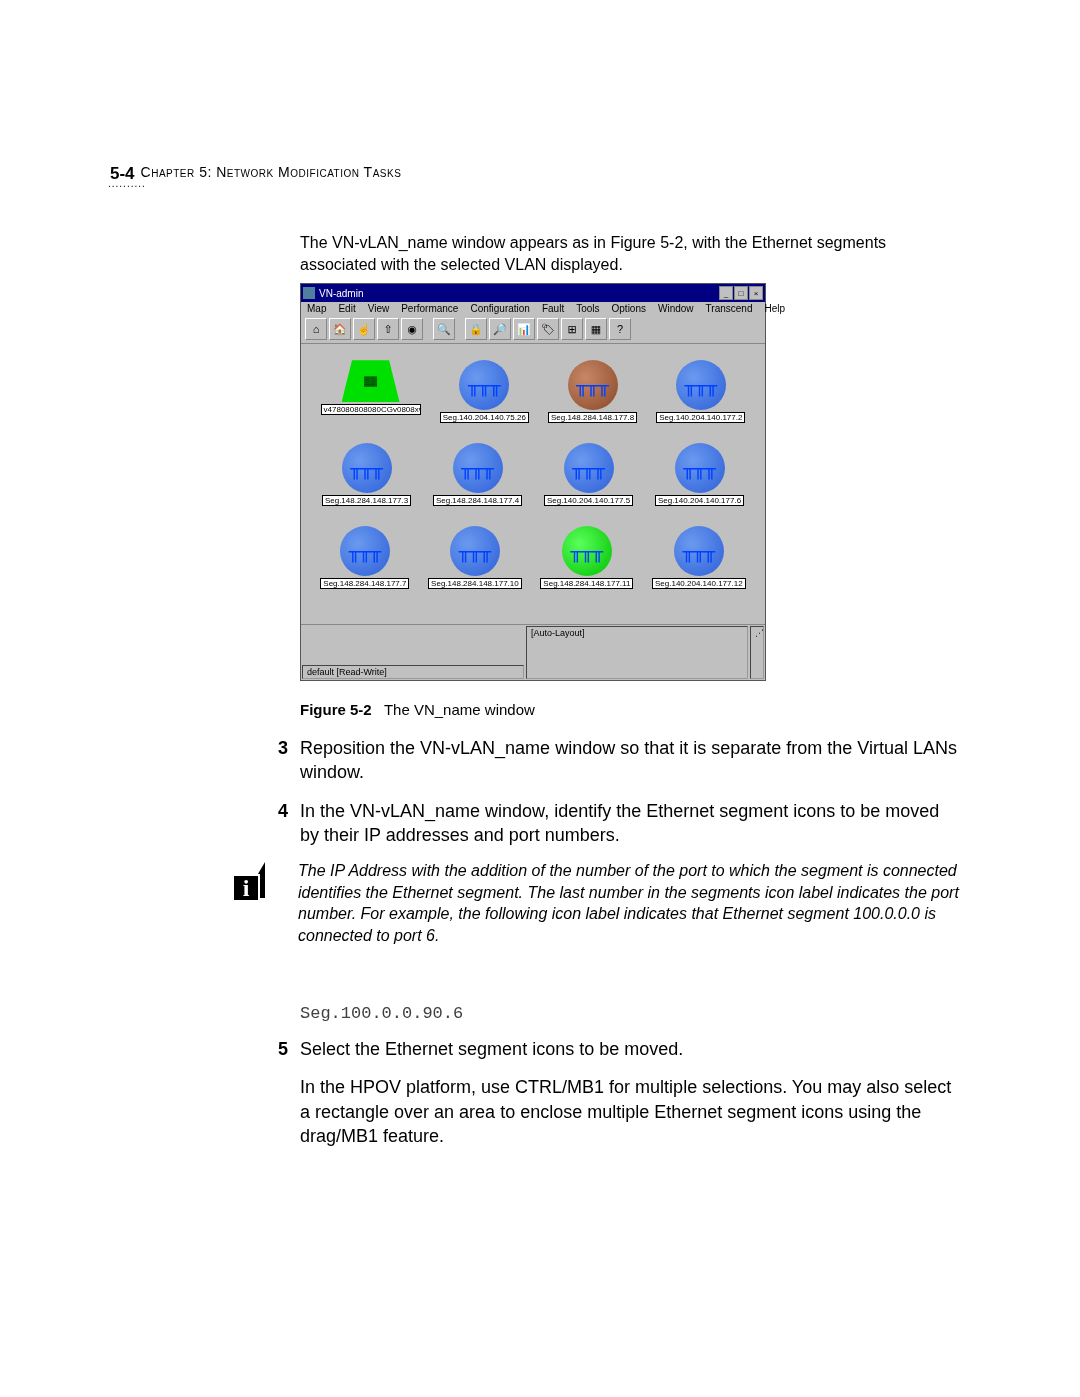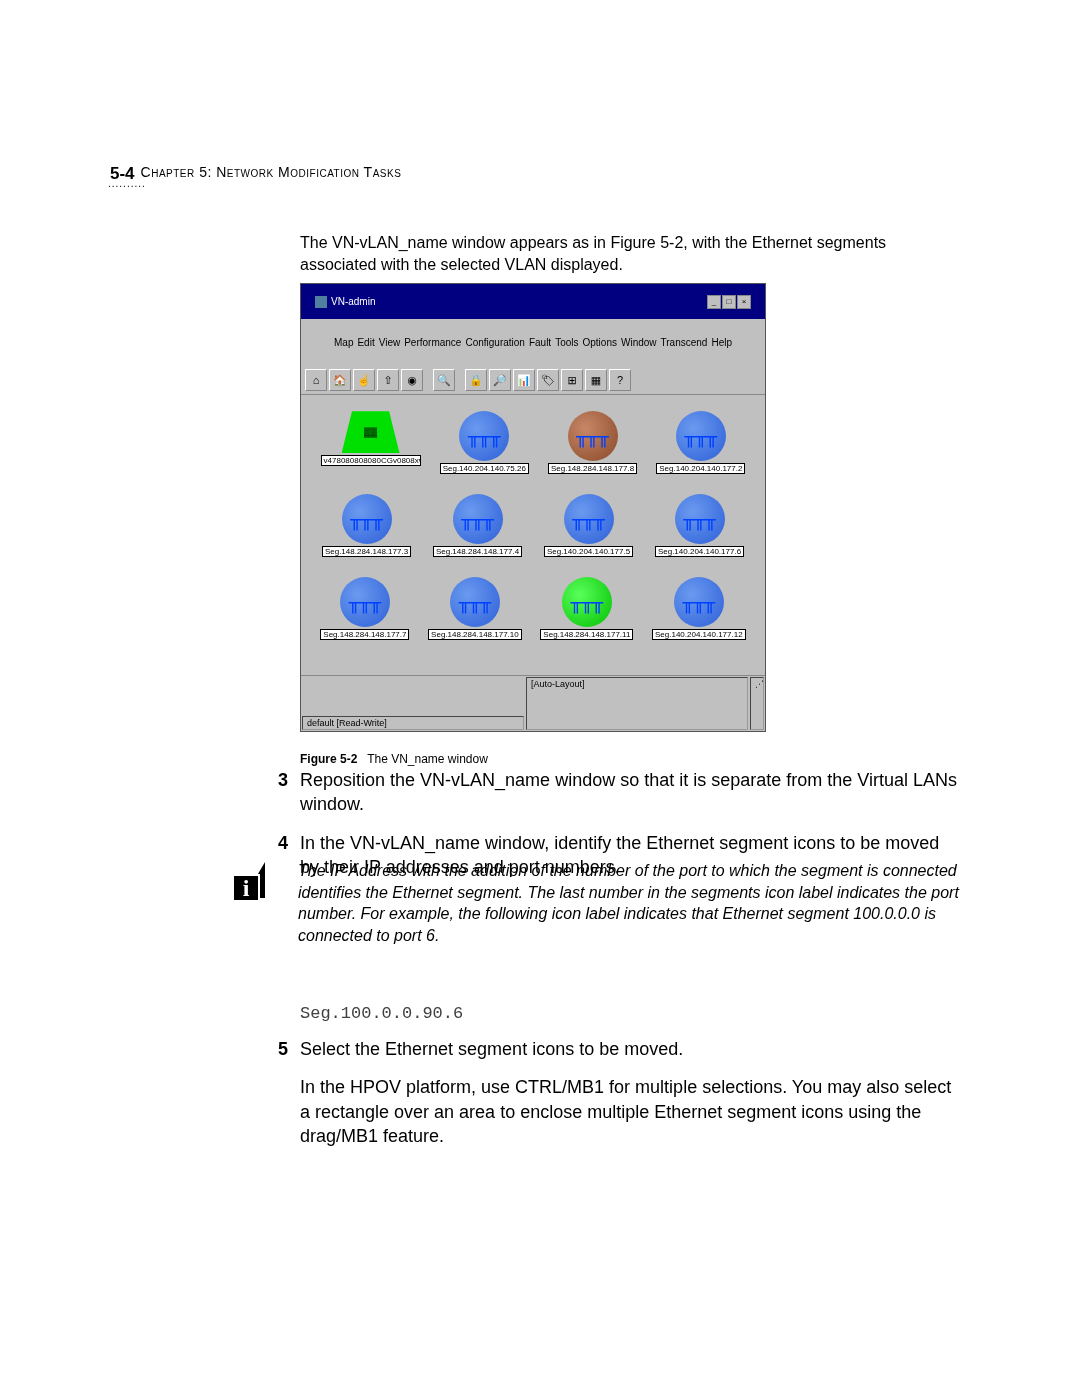--- a/index.html
+++ b/index.html
@@ -51,39 +51,38 @@
       width: 466px;
       margin-top: 8px;
       margin-bottom: 12px;
       border: 1px solid #555;
       background: #b8b8b8;
       font-family: Tahoma, Arial, sans-serif;
     }
     .titlebar {
       background: #000080;
       color: #fff;
-      height: 35px;
+      height: 18px;
       display: flex;
       align-items: center;
       justify-content: space-between;
-      padding: 0 14px;
+      padding: 0 2px;
       font-size: 10px;
     }
     .titlebar-left { display: flex; align-items: center; gap: 4px; }
     .win-icon { width: 12px; height: 12px; background: #5080a0; display: inline-block; }
     .win-controls { display: flex; gap: 1px; }
     .win-btn { width: 14px; height: 14px; background: #c0c0c0; border: 1px solid #888; font-size: 8px; display: flex; align-items: center; justify-content: center; color: #000; }
     .menubar {
       background: #c0c0c0;
       display: flex;
-      gap: 4px;
-      padding: 18px 6px;
+      gap: 12px;
+      padding: 1px 6px;
       font-size: 10px;
       color: #000;
-      justify-content: center;
     }
     .menubar span { white-space: nowrap; }
     .toolbar {
       background: #c0c0c0;
       padding: 3px 4px;
       display: flex;
       gap: 2px;
       border-bottom: 1px solid #888;
     }
     .tool-btn {
@@ -162,22 +161,22 @@
     }
     .status-cell {
       border: 1px inset #999;
       padding: 1px 4px;
       margin: 1px;
     }
     .status-left { flex: 1; margin-top: 40px; }
     .status-mid { flex: 1; }
     .status-right { width: 14px; text-align: right; }
     .figure-caption {
-      font-size: 12px;
-      margin: 20px 0 2px 0;
+      font-size: 15px;
+      margin: 20px 0 18px 0;
     }
     .figure-caption b { font-weight: bold; }
     .step {
       display: flex;
       gap: 12px;
       font-size: 18px;
       line-height: 1.35;
       margin-bottom: 14px;
     }
     .step-num {

